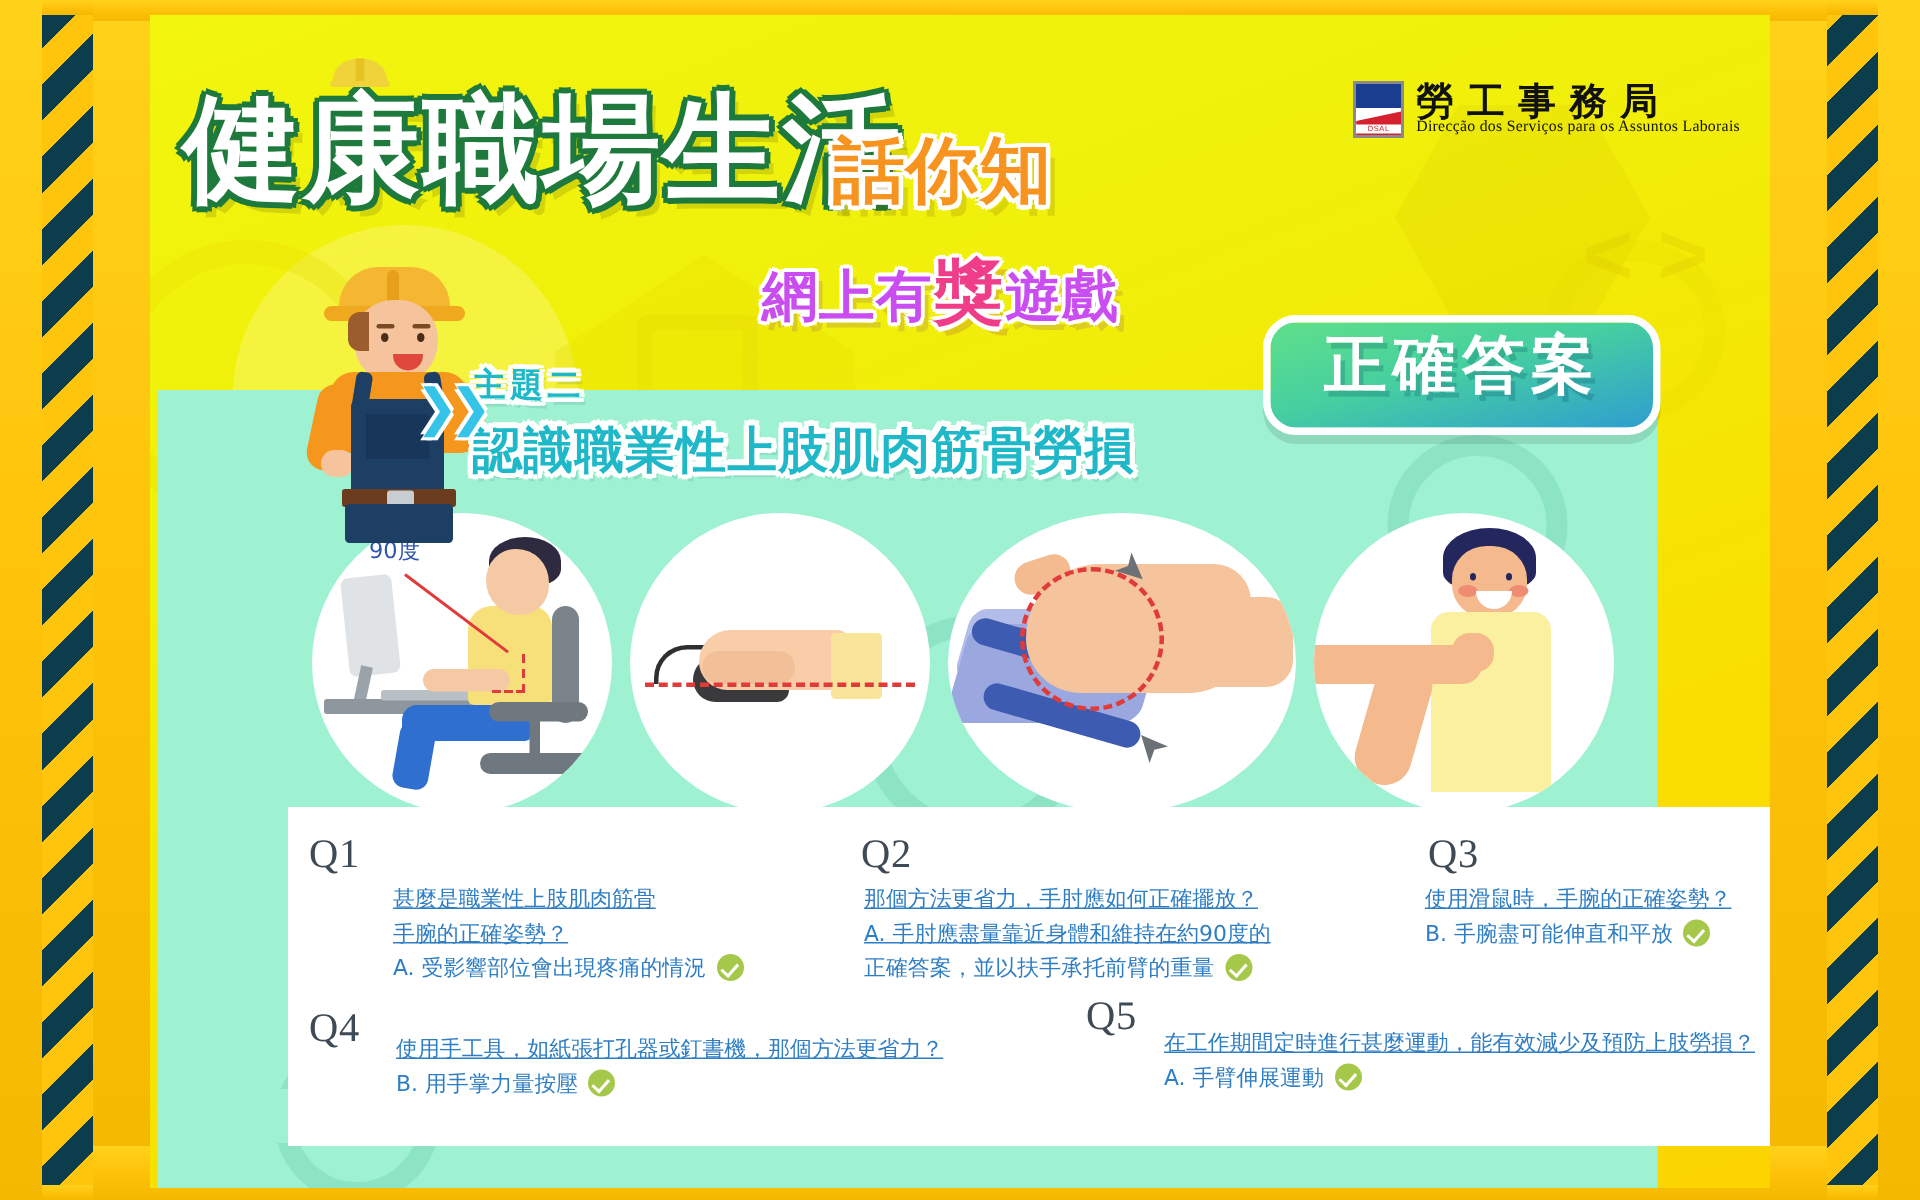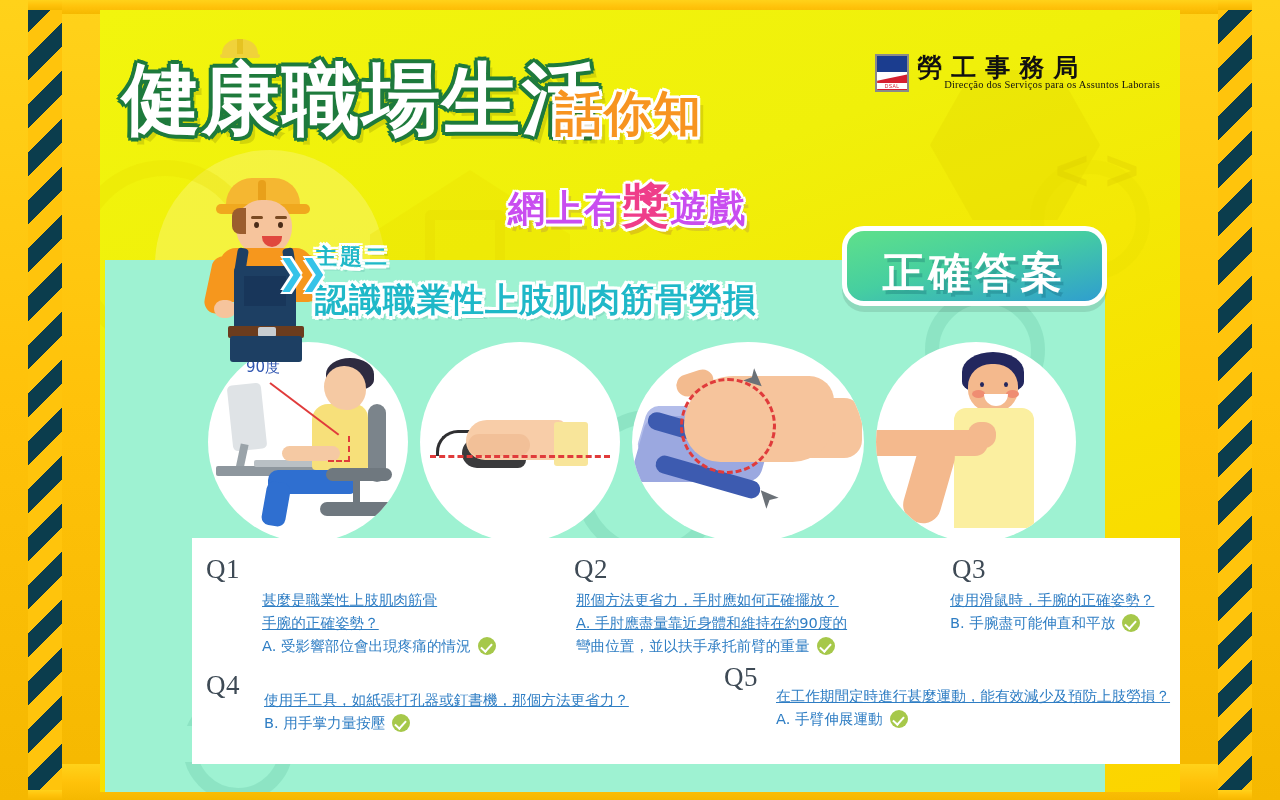--- a/index.html
+++ b/index.html
@@ -91,21 +91,20 @@
     text-align:center; font-size:5px; color:#d5202f; background:#fff; line-height:6px;
     letter-spacing:.4px; }
   .logo-text { line-height: 1.02; }
   .logo-cn {
     font-size: 25px; font-weight: 700; color: #111; letter-spacing: 9px;
     font-family:"DejaVu Sans","Liberation Sans",sans-serif;
   }
   .logo-pt {
     font-size: 10.5px; color: #111; letter-spacing: .2px; white-space:nowrap;
     font-family:"Liberation Serif","DejaVu Serif",serif;
-    margin-left:27px;
   }
 
   
   #title-main {
     position: absolute; left: 22px; top: 38px;
     font-size: 78px; font-weight: 700; letter-spacing: 2px;
     color: #ffffff;
     font-family: "DejaVu Sans","Liberation Sans",sans-serif;
     text-shadow:
       -3px -3px 0 #1e7a3c, 3px -3px 0 #1e7a3c,
@@ -121,21 +120,21 @@
     color: #f79420;
     font-family: "DejaVu Sans","Liberation Sans",sans-serif;
     text-shadow:
       -2.5px -2.5px 0 #ffffff, 2.5px -2.5px 0 #ffffff,
       -2.5px  2.5px 0 #ffffff, 2.5px  2.5px 0 #ffffff,
       0 -3px 0 #fff, 0 3px 0 #fff, -3px 0 0 #fff, 3px 0 0 #fff,
       6px 7px 0 rgba(120,90,0,.18);
     white-space: nowrap; z-index: 5;
   }
   #title-sub2 {
-    position: absolute; left: 408px; top: 164px;
+    position: absolute; left: 408px; top: 153px;
     font-size: 37px; font-weight: 700; letter-spacing: 1px;
     font-family: Liberation Sans, sans-serif;
     white-space: nowrap; z-index: 5;
   }
   #title-sub2 .s2a {
     color: #c94df0;
     text-shadow:
       -2px -2px 0 #fff, 2px -2px 0 #fff, -2px 2px 0 #fff, 2px 2px 0 #fff,
       0 -2.5px 0 #fff, 0 2.5px 0 #fff, -2.5px 0 0 #fff, 2.5px 0 0 #fff,
       5px 6px 0 rgba(120,60,140,.18);
@@ -181,26 +180,26 @@
     text-shadow:
       -3px -3px 0 #fff, 3px -3px 0 #fff, -3px 3px 0 #fff, 3px 3px 0 #fff,
       0 -3.5px 0 #fff, 0 3.5px 0 #fff, -3.5px 0 0 #fff, 3.5px 0 0 #fff,
       4px 5px 0 rgba(0,90,110,.12);
   }
   #topic-no    { font-size:22px; letter-spacing:3px; }
   #topic-title { font-size:33px; letter-spacing:1px; margin-top:6px; }
 
   
   #answer-badge {
-    position:absolute; left:742px; top:216px;
+    position:absolute; left:742px; top:200px;
     width:265px; height:80px; border-radius:22px;
     background: linear-gradient(165deg,#5fe08a 0%, #46cfa0 45%, #2f9ecf 100%);
     border: 5px solid #ffffff;
     box-shadow: 0 6px 0 rgba(0,0,0,.10);
-    display:flex; align-items:flex-end; justify-content:center;
+    display:flex; align-items:flex-start; justify-content:center;
     z-index: 8;
   }
   #answer-badge span {
     font-family:"DejaVu Sans","Liberation Sans",sans-serif;
     font-size:42px; font-weight:700; color:#fff; letter-spacing:4px;
     text-shadow: 3px 4px 0 rgba(0,70,90,.22);
   }
 
   
   #illus-row {
@@ -572,21 +571,21 @@
           <span class="qt">手腕的正確姿勢？</span>
           <span class="qa">A. 受影響部位會出現疼痛的情況</span><span class="tick"></span>
         </div>
       </div>
 
       <div class="q" id="q2">
         <div class="q-num">Q2</div>
         <div class="q-body">
           <span class="qt">那個方法更省力，手肘應如何正確擺放？</span>
           <span class="qt">A. 手肘應盡量靠近身體和維持在約90度的</span>
-          <span class="qa">彎曲位置，並以扶手承托前臂的重量</span><span class="tick"></span>
+          <span class="qa">正確答案，並以扶手承托前臂的重量</span><span class="tick"></span>
         </div>
       </div>
 
       <div class="q" id="q3">
         <div class="q-num">Q3</div>
         <div class="q-body">
           <span class="qt">使用滑鼠時，手腕的正確姿勢？</span>
           <span class="qa">B. 手腕盡可能伸直和平放</span><span class="tick"></span>
         </div>
       </div>

